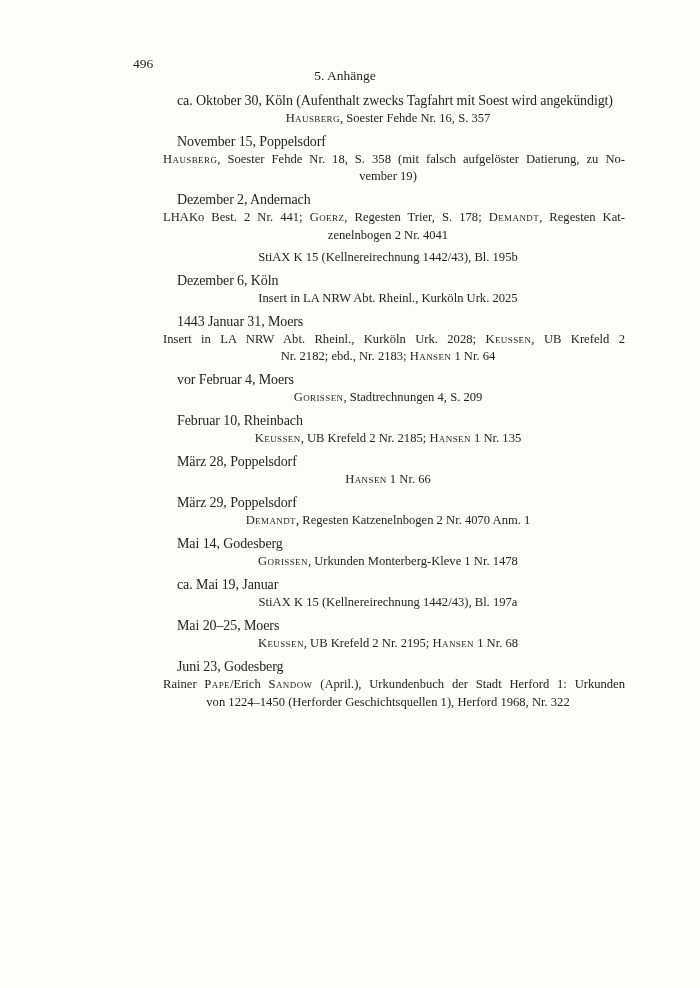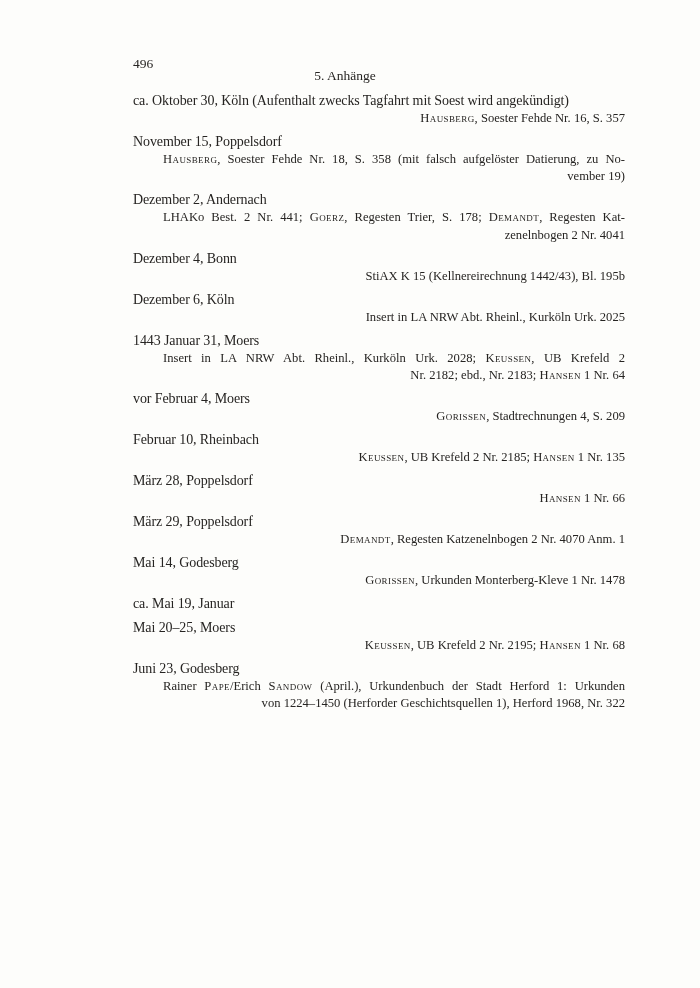--- a/index.html
+++ b/index.html
@@ -48,28 +48,29 @@
     margin-top: 4.6px;
   }
   .entry:first-child {
     margin-top: 0;
   }
   .heading {
     font-size: 14px;
     line-height: 19px;
     letter-spacing: -0.1px;
     white-space: nowrap;
+    margin-left: 44px;
   }
   .cite {
     margin-left: 18px;
     font-size: 12.6px;
     line-height: 17.4px;
   }
   .cite-line {
-    text-align: right;
+    text-align: center;
   }
   .cite-line.just {
     text-align: justify;
     text-align-last: justify;
     margin-left: 12px;
   }
   .sc {
     font-variant: small-caps;
     letter-spacing: 0.4px;
   }
@@ -98,21 +99,20 @@
           </div>
         </div>
         <div class="entry">
           <div class="heading">Dezember 2, Andernach</div>
           <div class="cite">
             <div class="cite-line just"><span>LHAKo Best. 2 Nr. 441; </span><span class="sc">Goerz</span><span>, Regesten Trier, S. 178; </span><span class="sc">Demandt</span><span>, Regesten Kat-</span></div>
             <div class="cite-line"><span>zenelnbogen 2 Nr. 4041</span></div>
           </div>
         </div>
         <div class="entry">
-          <div class="heading">Dezember 4, Bonn</div>
           <div class="cite">
             <div class="cite-line"><span>StiAX K 15 (Kellnereirechnung 1442/43), Bl. 195b</span></div>
           </div>
         </div>
         <div class="entry">
           <div class="heading">Dezember 6, Köln</div>
           <div class="cite">
             <div class="cite-line"><span>Insert in LA NRW Abt. Rheinl., Kurköln Urk. 2025</span></div>
           </div>
         </div>
@@ -148,20 +148,23 @@
           </div>
         </div>
         <div class="entry">
           <div class="heading">Mai 14, Godesberg</div>
           <div class="cite">
             <div class="cite-line"><span class="sc">Gorissen</span><span>, Urkunden Monterberg-Kleve 1 Nr. 1478</span></div>
           </div>
         </div>
         <div class="entry">
           <div class="heading">ca. Mai 19, Januar</div>
+          <div class="cite">
+            <div class="cite-line"><span>StiAX K 15 (Kellnereirechnung 1442/43), Bl. 197a</span></div>
+          </div>
         </div>
         <div class="entry">
           <div class="heading">Mai 20–25, Moers</div>
           <div class="cite">
             <div class="cite-line"><span class="sc">Keussen</span><span>, UB Krefeld 2 Nr. 2195; </span><span class="sc">Hansen</span><span> 1 Nr. 68</span></div>
           </div>
         </div>
         <div class="entry">
           <div class="heading">Juni 23, Godesberg</div>
           <div class="cite">

